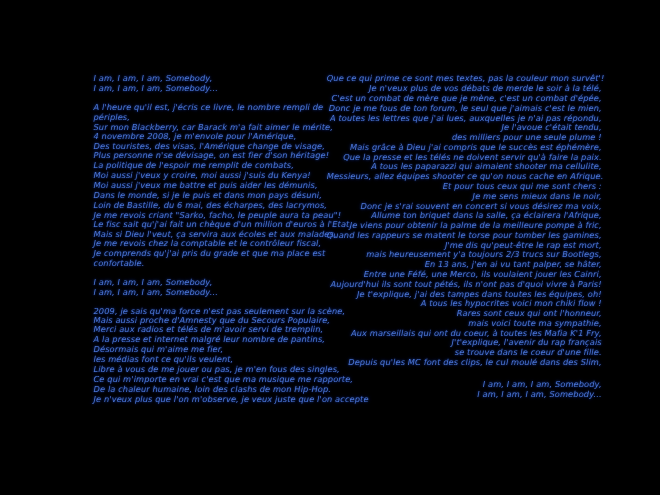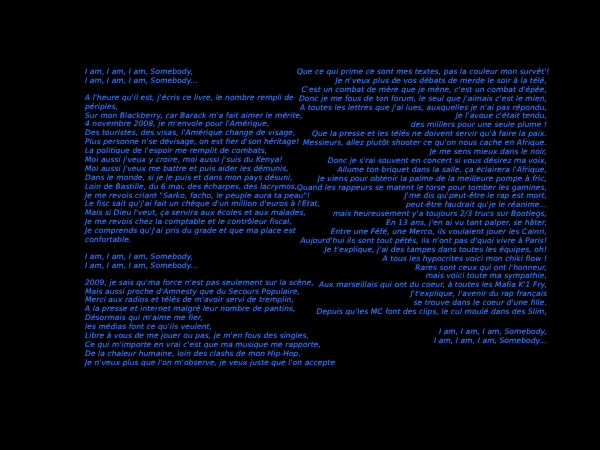--- a/index.html
+++ b/index.html
@@ -83,29 +83,31 @@
     </div>
   <div class="lyric-col col-right">
       <div class="block">
         <div class="line">Que ce qui prime ce sont mes textes, pas la couleur mon survêt'!</div>
         <div class="line">Je n'veux plus de vos débats de merde le soir à la télé,</div>
         <div class="line">C'est un combat de mère que je mène, c'est un combat d'épée,</div>
         <div class="line">Donc je me fous de ton forum, le seul que j'aimais c'est le mien,</div>
         <div class="line">A toutes les lettres que j'ai lues, auxquelles je n'ai pas répondu,</div>
         <div class="line">Je l'avoue c'était tendu,</div>
         <div class="line">des milliers pour une seule plume !</div>
+        <div class="line">Mais grâce à Dieu j'ai compris que le succès est éphémère,</div>
         <div class="line">Que la presse et les télés ne doivent servir qu'à faire la paix.</div>
-        <div class="line">Messieurs, allez plutôt shooter ce qu'on nous cache en Afrique.</div>
+        <div class="line">A tous les paparazzi qui aimaient shooter ma cellulite,</div>
+        <div class="line">Messieurs, allez équipes shooter ce qu'on nous cache en Afrique.</div>
+        <div class="line">Et pour tous ceux qui me sont chers :</div>
         <div class="line">Je me sens mieux dans le noir,</div>
         <div class="line">Donc je s'rai souvent en concert si vous désirez ma voix,</div>
         <div class="line">Allume ton briquet dans la salle, ça éclairera l'Afrique,</div>
         <div class="line">Je viens pour obtenir la palme de la meilleure pompe à fric,</div>
         <div class="line">Quand les rappeurs se matent le torse pour tomber les gamines,</div>
         <div class="line">J'me dis qu'peut-être le rap est mort,</div>
-        <div class="line">peut-être faudrait qu'je le réanime...</div>
         <div class="line">mais heureusement y'a toujours 2/3 trucs sur Bootlegs,</div>
         <div class="line">En 13 ans, j'en ai vu tant palper, se hâter,</div>
         <div class="line">Entre une Féfé, une Merco, ils voulaient jouer les Cainri,</div>
         <div class="line">Aujourd'hui ils sont tout pétés, ils n'ont pas d'quoi vivre à Paris!</div>
         <div class="line">Je t'explique, j'ai des tampes dans toutes les équipes, oh!</div>
         <div class="line">A tous les hypocrites voici mon chiki flow !</div>
         <div class="line">Rares sont ceux qui ont l'honneur,</div>
         <div class="line">mais voici toute ma sympathie,</div>
         <div class="line">Aux marseillais qui ont du coeur, à toutes les Mafia K'1 Fry,</div>
         <div class="line">J't'explique, l'avenir du rap français</div>

